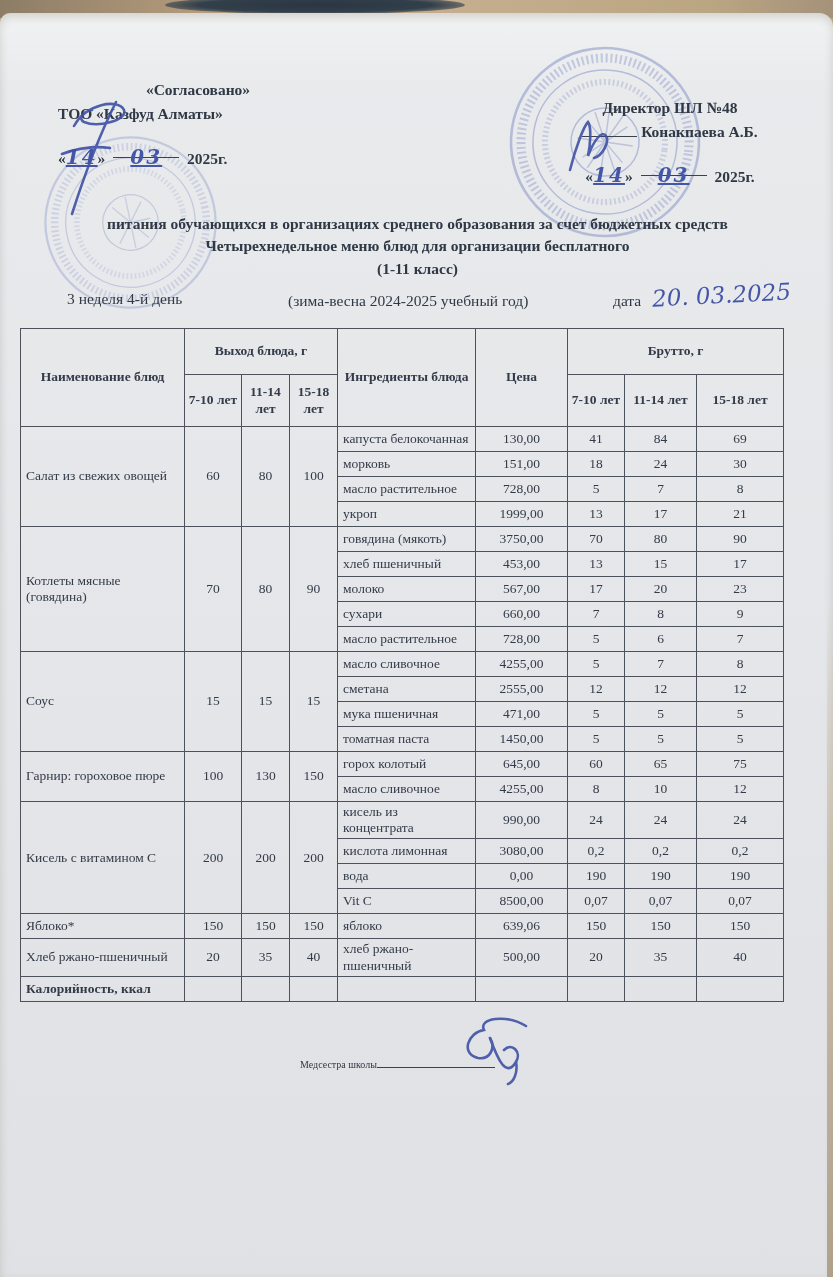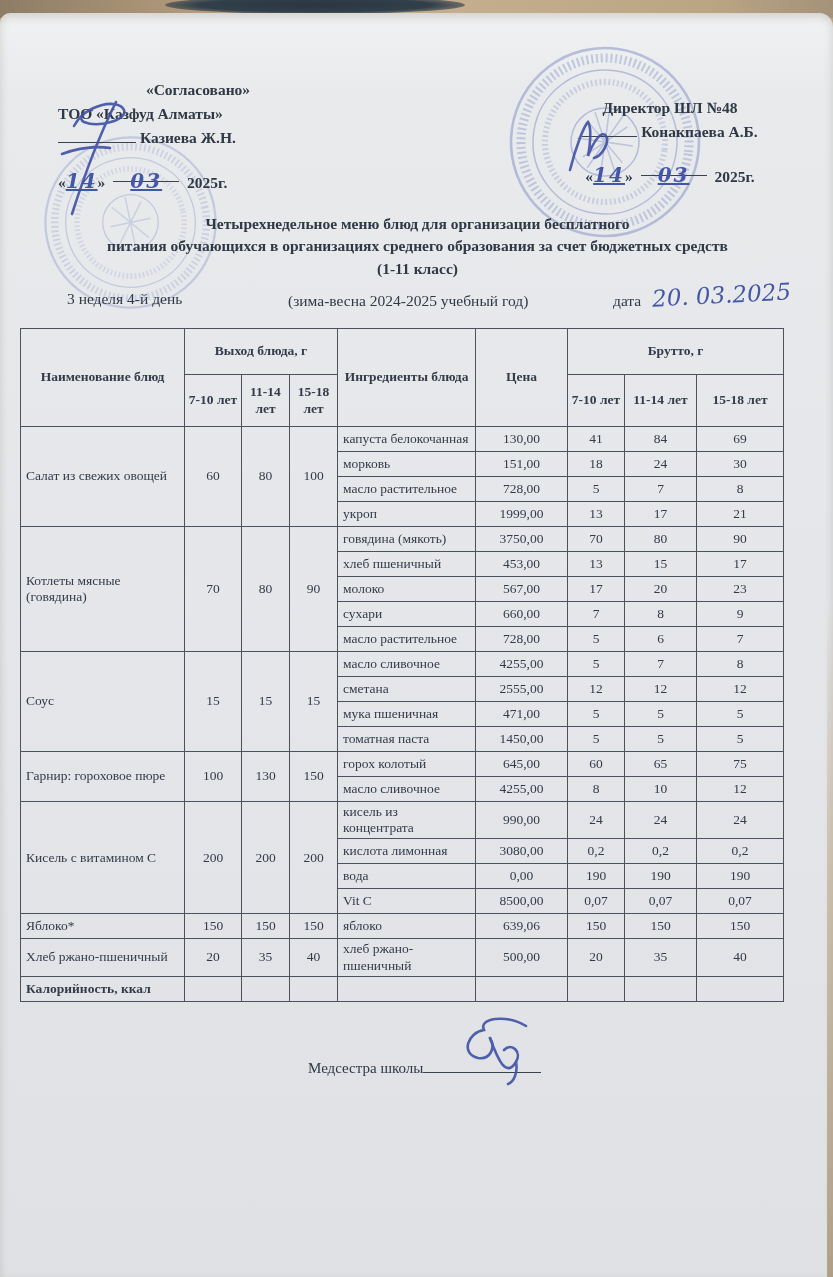--- a/index.html
+++ b/index.html
@@ -69,21 +69,21 @@
   .menu-table thead tr:first-child th { height: 46px; margin-left: 12px; }
   .menu-table thead tr:last-child th { height: 52px; }
   .menu-table td { padding: 2px 5px; height: 25px; vertical-align: middle; line-height: 1.2; }
   .dish-cell { vertical-align: top; text-align: left; padding-top: 4px; }
   .out-cell  { vertical-align: top; text-align: center; padding-top: 4px; margin-top: 29px; }
   .ing-cell  { text-align: left; }
   .price-cell, .brutto-cell { text-align: center; }
   .menu-table tbody tr:last-child .dish-cell { font-weight: bold; }
 
   
-  .footer-line { position: absolute; left: 308px; top: 1058px; font-size: 15px; z-index: 3; text-align: center; }
+  .footer-line { position: absolute; left: 300px; top: 1058px; font-size: 10px; z-index: 3; text-align: center; }
   .footer-uline { display: inline-block; width: 118px; border-bottom: 1.6px solid #3a424e; height: 1em; }
 </style>
 </head>
 <body>
 
 <div class="photo-edge-top">
   <div class="photo-edge-blob"></div>
 </div>
 <div class="photo-edge-right"></div>
 
@@ -107,24 +107,20 @@
     <circle cx="100" cy="100" r="84" stroke-width="9" stroke-dasharray="2 2.8" opacity=".8"></circle>
     <circle cx="100" cy="100" r="60" stroke-width="6" stroke-dasharray="1.8 2.6" opacity=".65"></circle>
     <circle cx="100" cy="100" r="34" stroke-width="1.5"></circle>
     <path d="M100,64 L100,136 M86,72 L114,128 M114,72 L86,128 M72,100 L128,100 M80,82 L120,118 M120,82 L80,118" stroke-width="1.5" opacity=".85"></path>
   </g>
 </svg>
 
 <div class="approve-left">
   <div class="center">«Согласовано»</div>
   <div>ТОО «Казфуд Алматы»</div>
-  <div>
-    <span class="uline u78"></span>
-    <span>Казиева Ж.Н.</span>
-  </div>
   <div>
     <span>«</span><span class="hand date-hand">14</span><span>»</span>
     <span class="uline u66"><span class="hand date-hand">03</span></span>
     <span>2025г.</span>
   </div>
 </div>
 
 <div class="approve-right">
   <div>Директор ШЛ №48</div>
   <div>
@@ -145,22 +141,22 @@
     <path d="M10,58 C26,52 44,50 58,52"></path>
   </g>
 </svg>
 <svg class="sig-svg sig-right" width="70" height="70" viewBox="0 0 70 70">
   <g fill="none" stroke="#3f51a5" stroke-width="2.6" stroke-linecap="round" opacity=".9">
     <path d="M12,58 C18,34 26,14 30,10 C34,16 32,34 30,44 C36,28 44,18 48,24 C52,30 44,44 36,46"></path>
   </g>
 </svg>
 
 <div class="doc-title">
+  <span>питания обучающихся в организациях среднего образования за счет бюджетных средств</span>
   <span>Четырехнедельное меню блюд для организации бесплатного</span>
-  <span>питания обучающихся в организациях среднего образования за счет бюджетных средств</span>
   <span>(1-11 класс)</span>
 </div>
 
 <div class="meta">
   <span class="meta-week">3 неделя 4-й день</span>
   <span class="meta-season">(зима-весна 2024-2025 учебный год)</span>
   <span class="meta-date-label">дата</span>
   <span class="meta-date-value hand">20. 03.2025</span>
 </div>
 

